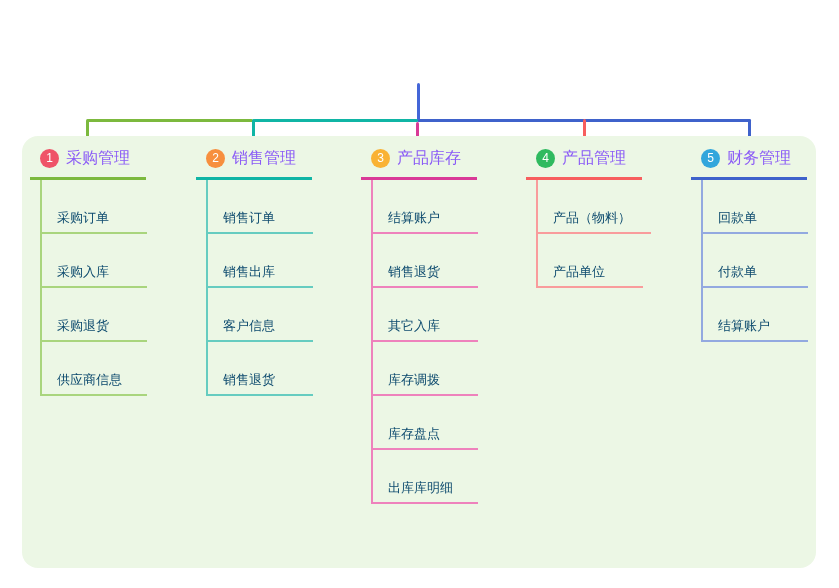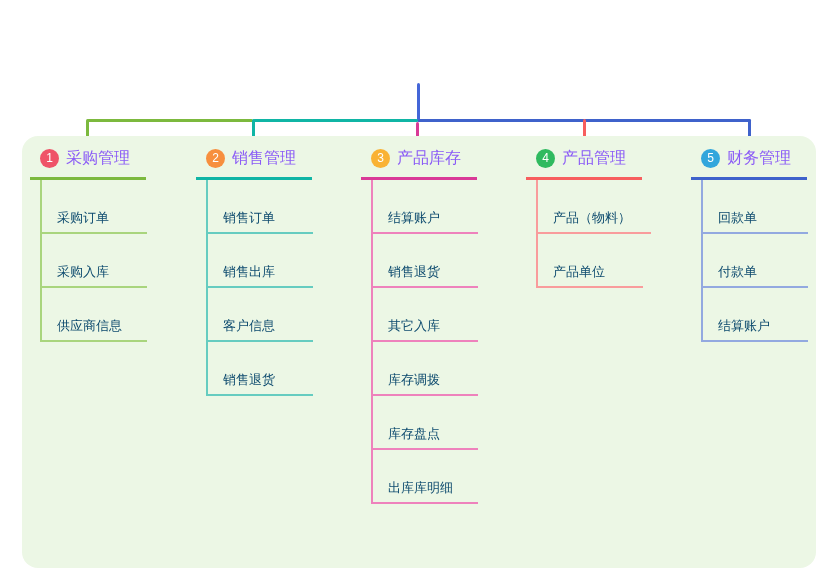--- a/index.html
+++ b/index.html
@@ -68,20 +68,21 @@
 
   <div id="branches">
       <div class="branch-col" style="left: 30px; --c: #7CB93E; --cl: #A9D57D;">
       <div class="branch-title">
         <span class="badge" style="background: rgb(239, 83, 104);">1</span>
         <span class="branch-label">采购管理</span>
       </div>
       <ul class="items">
           <li>采购订单</li>
           <li>采购入库</li>
+          <li>采购退货</li>
           <li>供应商信息</li>
         </ul>
     </div>
       <div class="branch-col" style="left: 196px; --c: #10B5A5; --cl: #66CCC0;">
       <div class="branch-title">
         <span class="badge" style="background: rgb(247, 143, 62);">2</span>
         <span class="branch-label">销售管理</span>
       </div>
       <ul class="items">
           <li>销售订单</li>

